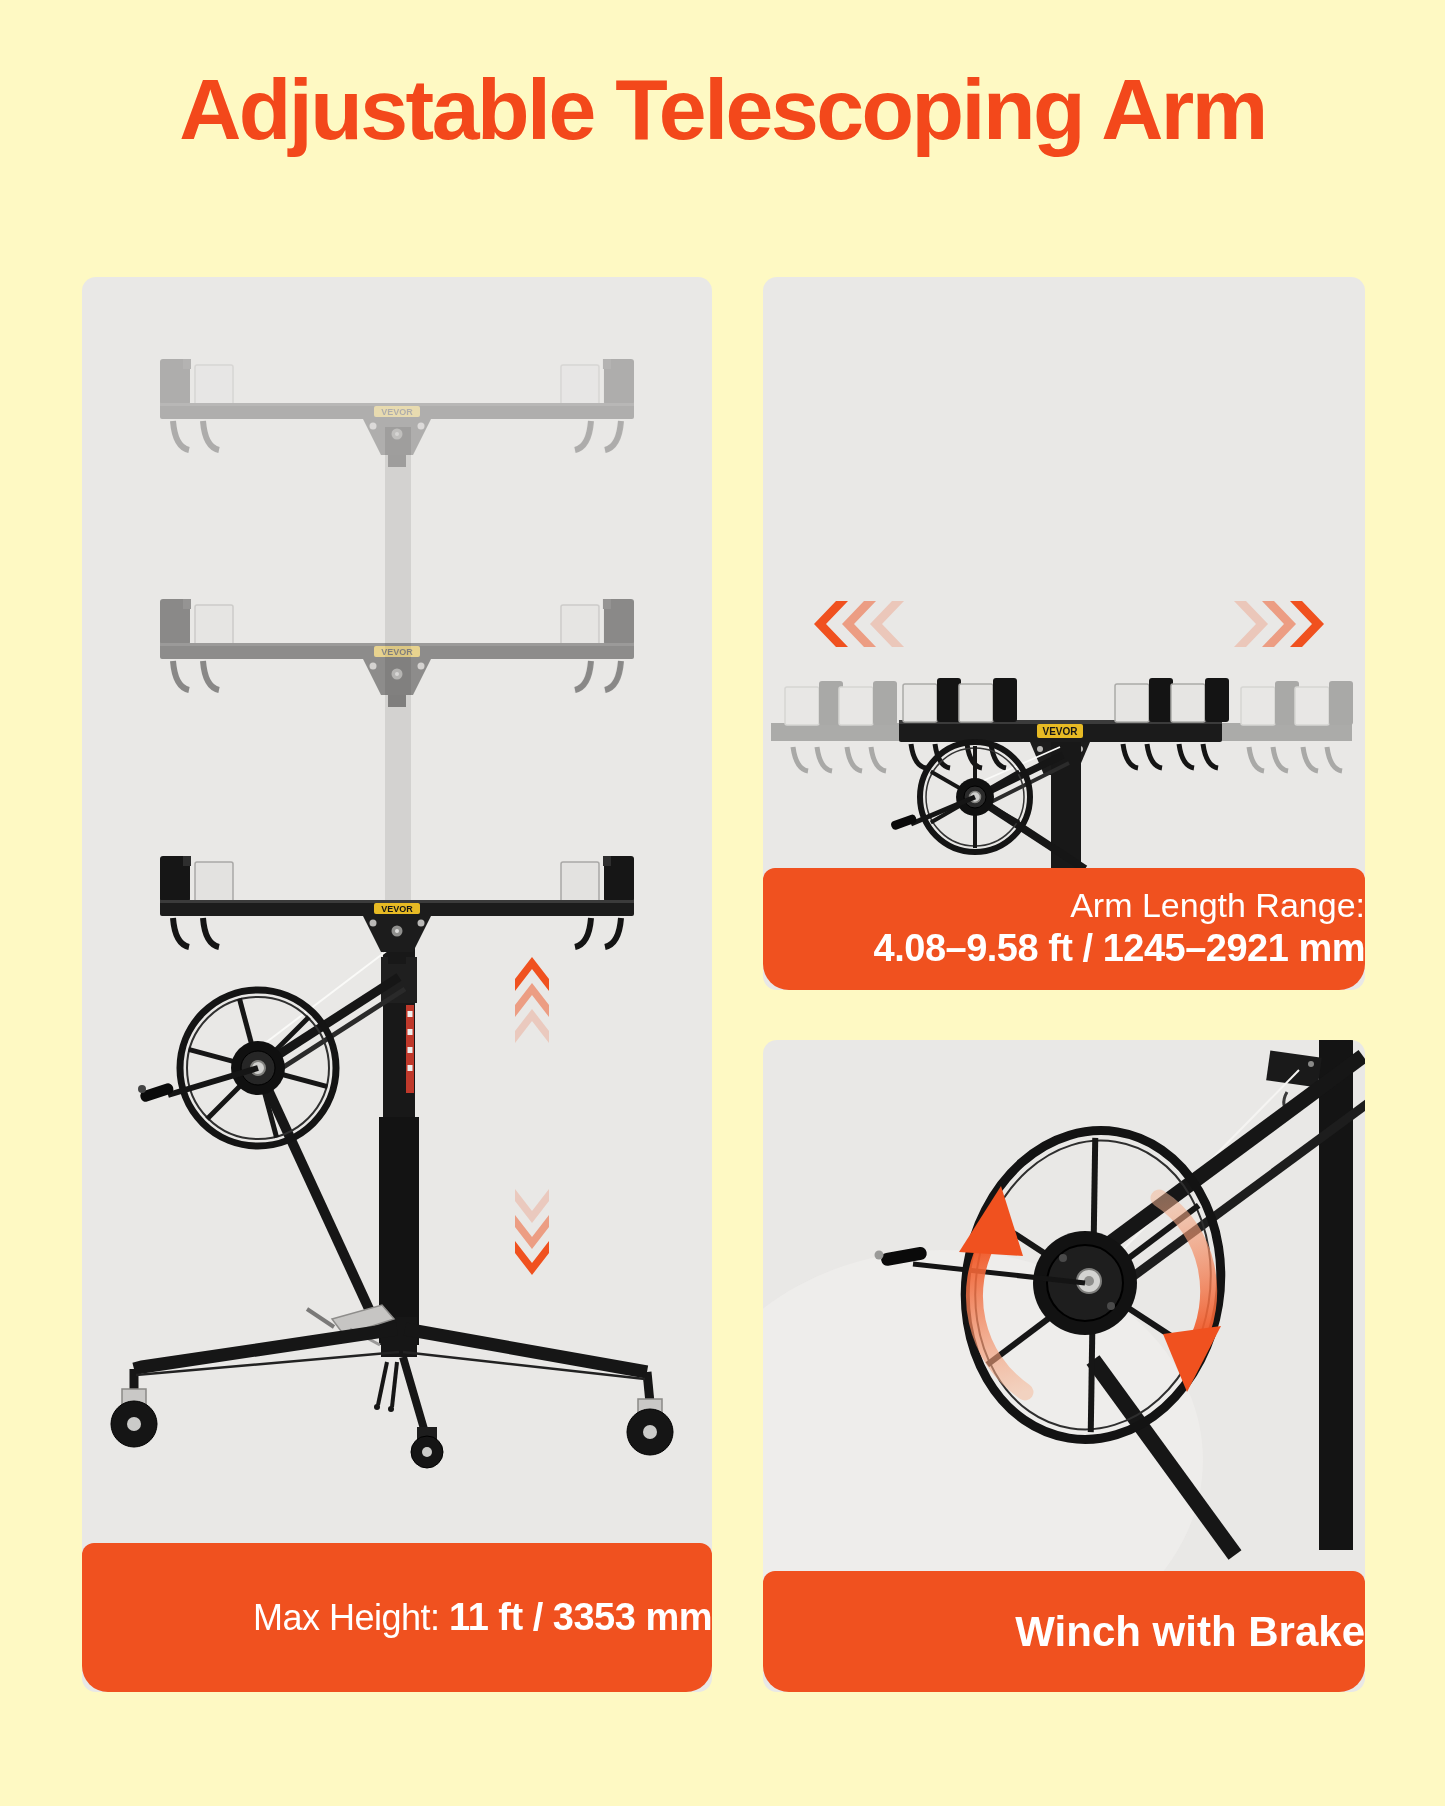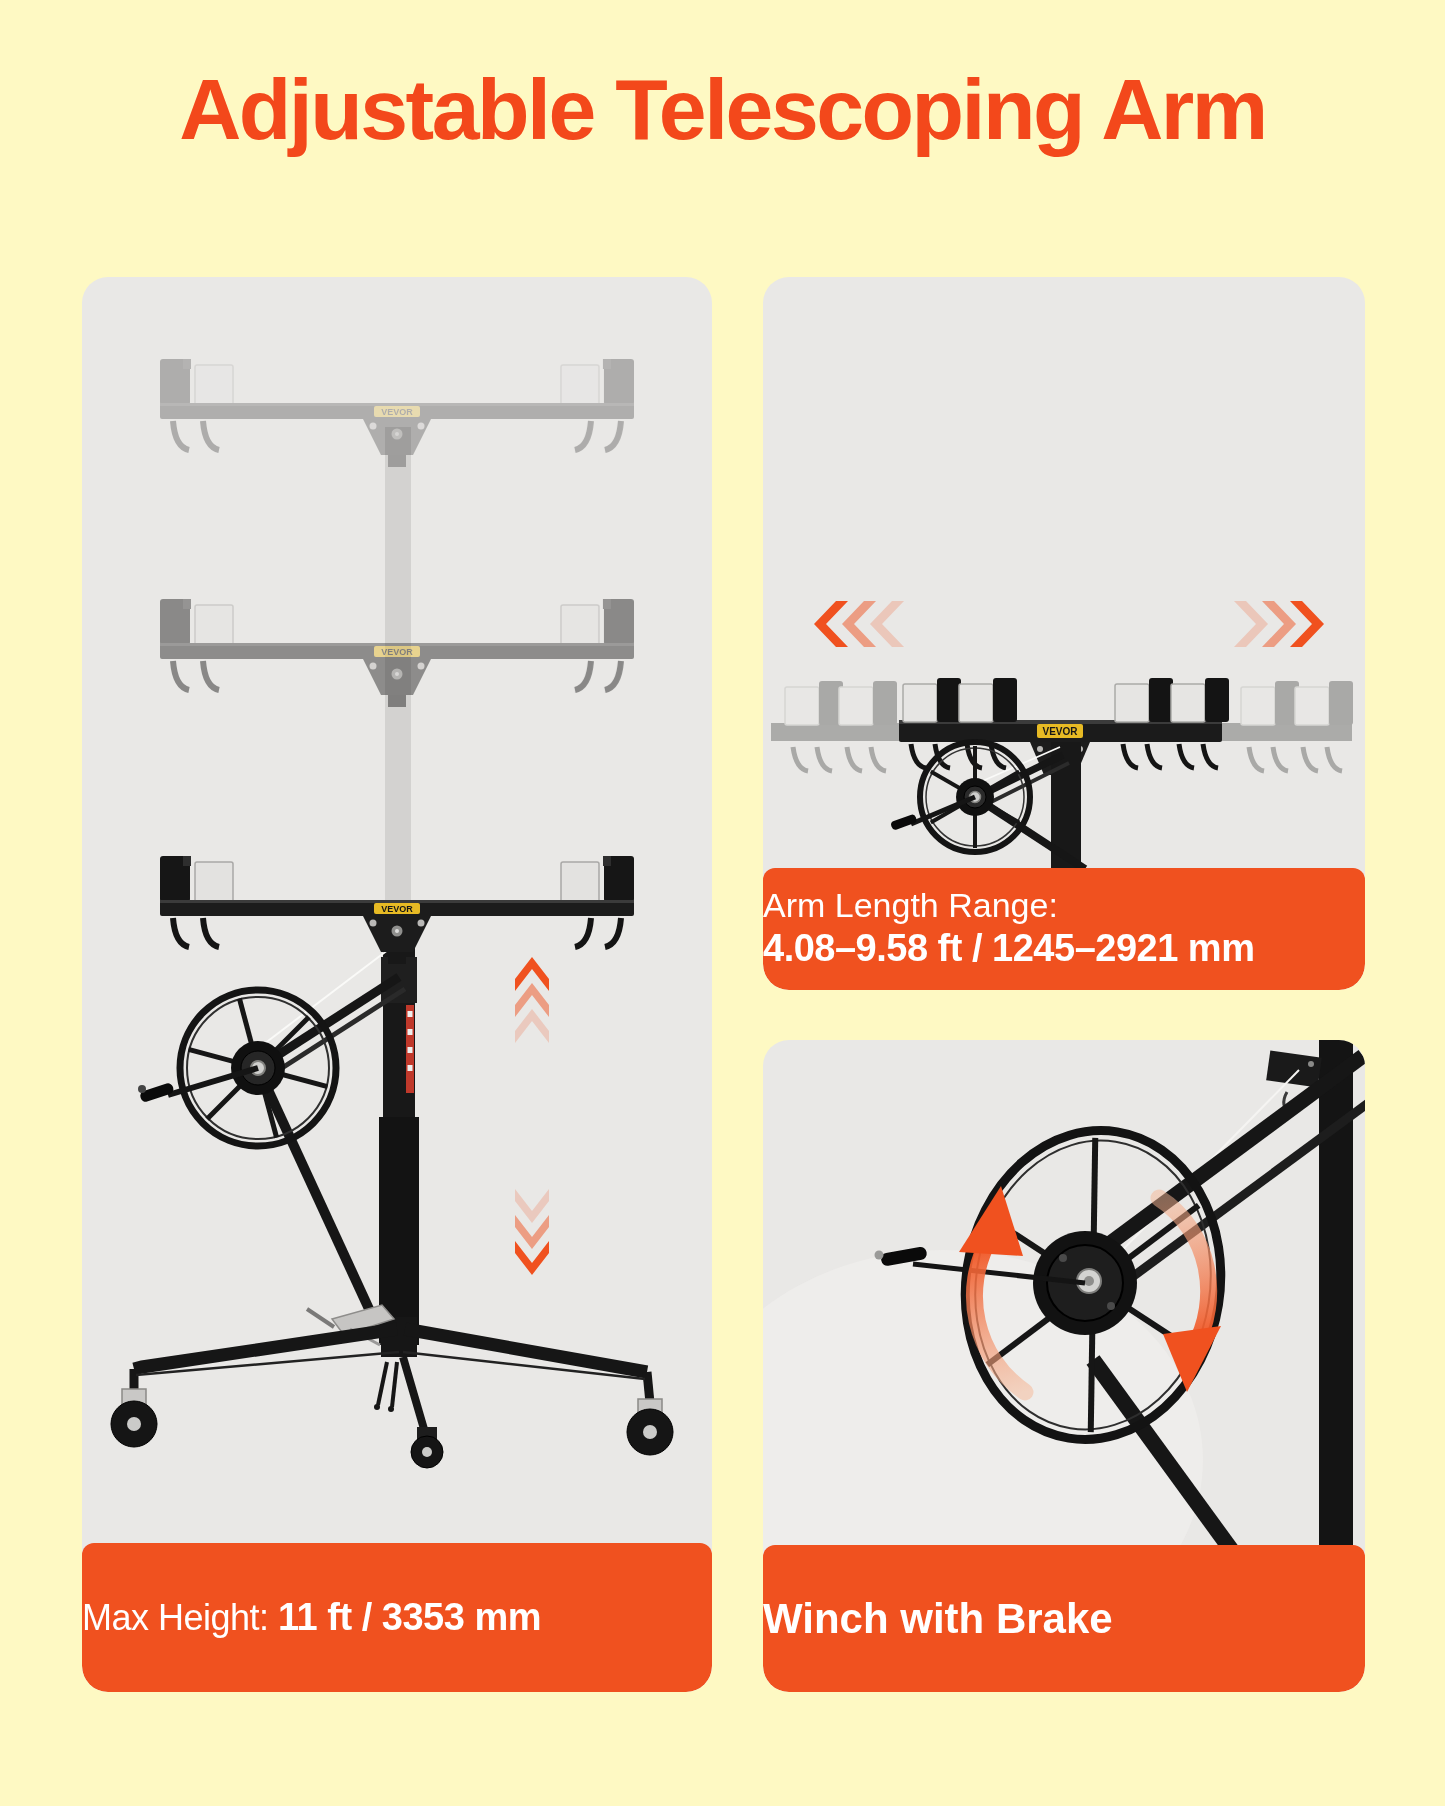--- a/index.html
+++ b/index.html
@@ -1,30 +1,30 @@
 <!DOCTYPE html>
 <html><head>
 <meta charset="utf-8">
 <style>
   html,body{margin:0;padding:0;background:#f7f6f3;}
   .page{position:relative;width:1445px;height:1806px;background:#fef9c3;
         font-family:"Liberation Sans",sans-serif;overflow:hidden;}
   .title{position:absolute;top:60px;left:0;width:100%;margin:0;text-align:center;
          font-size:86px;font-weight:800;letter-spacing:-2.5px;color:#f3481b;}
-  .panel{position:absolute;background:#e9e8e6;border-radius:26px;overflow:hidden;}
+  .panel{position:absolute;background:#e9e8e6;border-radius:14px;overflow:hidden;}
   .panel-height{left:82px;top:277px;width:630px;height:1415px;}
   .panel-arm{left:763px;top:277px;width:602px;height:713px;}
   .panel-winch{left:763px;top:1040px;width:602px;height:652px;}
   .art{position:absolute;left:0;top:0;display:block;}
   .band{position:absolute;left:0;right:0;bottom:0;background:#f0511f;color:#ffffff;
-        display:flex;flex-direction:column;align-items:flex-start;justify-content:center;
+        display:flex;flex-direction:column;align-items:flex-end;justify-content:center;
         text-align:center;border-radius:12px 12px 26px 26px;}
   .panel-height .band{height:149px;gap:19px;}
   .panel-arm .band{height:122px;gap:3px;}
-  .panel-winch .band{height:147px;}
+  .panel-winch .band{height:121px;}
   .spec{font-size:36px;line-height:1.12;letter-spacing:-0.5px;}
   .spec b{font-size:38px;}
   .band-heading{font-size:34px;line-height:1.1;}
   .band-strong{font-size:38px;font-weight:bold;line-height:1.15;letter-spacing:-0.5px;}
   .winch-label{font-size:42px;font-weight:bold;}
 </style>
 </head>
 <body>
 
 <div class="page">

